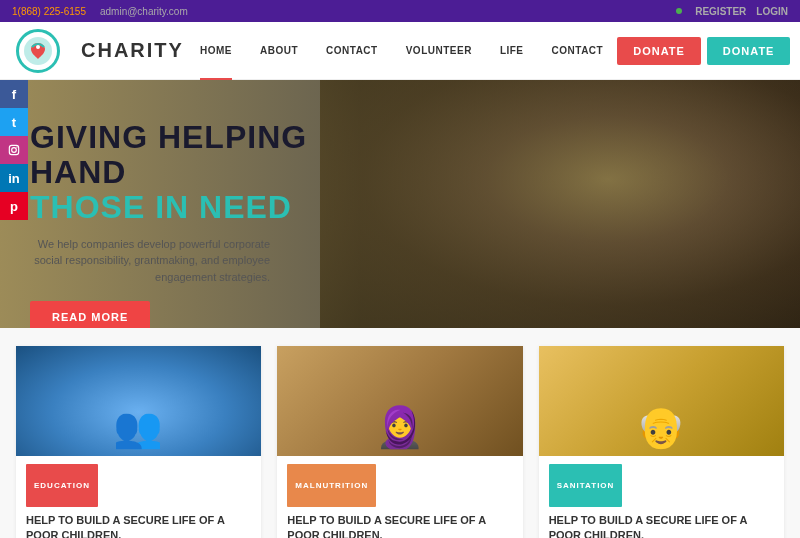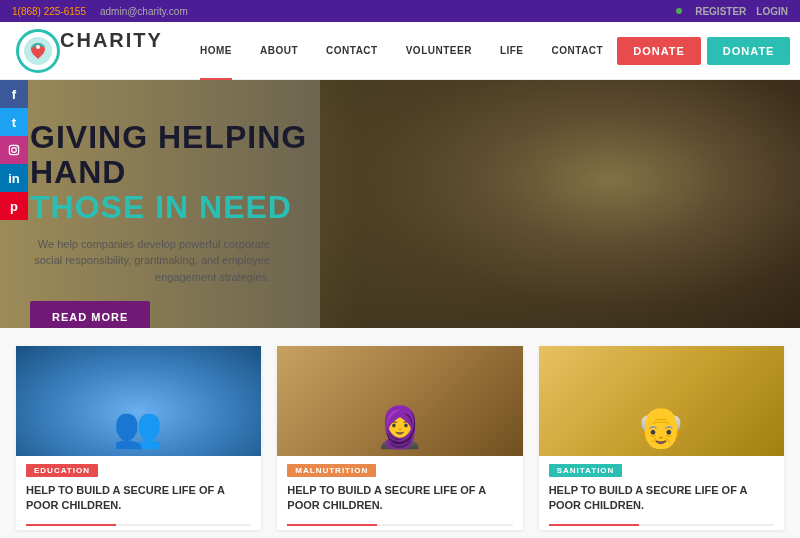--- a/index.html
+++ b/index.html
@@ -25,21 +25,21 @@
     
     .header {
       background: #fff;
       height: 58px;
       display: flex;
       align-items: center;
       padding: 0 16px;
       border-bottom: 1px solid #eee;
       position: relative;
     }
-    .logo-wrap { display: flex; align-items: flex-start; gap: 0; min-width: 170px; }
+    .logo-wrap { display: flex; align-items: center; gap: 21px; min-width: 170px; }
     .logo-icon {
       width: 44px; height: 44px;
       border-radius: 50%;
       border: 3px solid #2bbfb3;
       display: flex; align-items: center; justify-content: center;
       overflow: hidden;
       background: #fff;
     }
     .logo-icon svg { width: 32px; height: 32px; }
     .logo-text { font-size: 20px; font-weight: 700; color: #333; letter-spacing: 2px; }
@@ -139,21 +139,21 @@
     }
     .hero-subtitle {
       font-size: 11px;
       color: #555;
       margin: 10px 0 16px;
       line-height: 1.5;
       max-width: 240px;
       text-align: right;
     }
     .btn-readmore {
-      background: #701a75;
+      background: #ef4444;
       color: #fff;
       border: none;
       padding: 10px 22px;
       font-size: 11px;
       font-weight: 700;
       letter-spacing: 1px;
       cursor: pointer;
       border-radius: 2px;
     }
 
@@ -235,21 +235,21 @@
     .card-img-3::after {
       content: '👴';
       position: absolute;
       font-size: 40px;
       bottom: 5px; left: 50%;
       transform: translateX(-50%);
     }
 
     .card-badge {
       display: inline-block;
-      padding: 2px 8px;
+      padding: 17px 8px;
       font-size: 8px;
       font-weight: 700;
       color: #fff;
       letter-spacing: 1px;
       text-transform: uppercase;
       margin: 8px 10px 4px;
       border-radius: 1px;
     }
     .badge-red { background: #e84b4b; }
     .badge-orange { background: #e8884b; }

